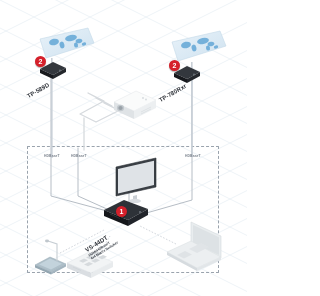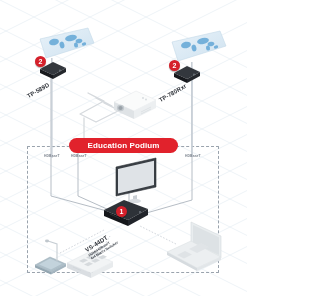--- a/index.html
+++ b/index.html
@@ -256,23 +256,20 @@
 
     <g stroke="#cfd4d8" stroke-width="0.5">
       <line x1="31" y1="24" x2="41" y2="19"></line>
       <line x1="31" y1="26" x2="41" y2="21"></line>
     </g>
 
     <circle cx="33" cy="10" r="0.9" fill="#d4d9dd"></circle>
     <circle cx="36" cy="11.5" r="0.9" fill="#d4d9dd"></circle>
   </svg>
 
-  <div class="banner">
-    <span>Education Podium</span>
-  </div>
 
   <div class="cab-label" style="left:44px;top:154px;">HDBaseT</div>
   <div class="cab-label" style="left:71px;top:154px;">HDBaseT</div>
   <div class="cab-label" style="left:185px;top:154px;">HDBaseT</div>
 
   <svg class="abs" style="left:112px;top:155px;" width="56" height="48" viewBox="0 0 56 48" xmlns="http://www.w3.org/2000/svg">
 
     <polygon points="4,12 44,3 44,32 4,41" fill="#3a3f45" stroke="#2d3238" stroke-width="0.6"></polygon>
     <polygon points="6,14 42,5.8 42,30 6,38.6" fill="#dfe3e7"></polygon>
 

